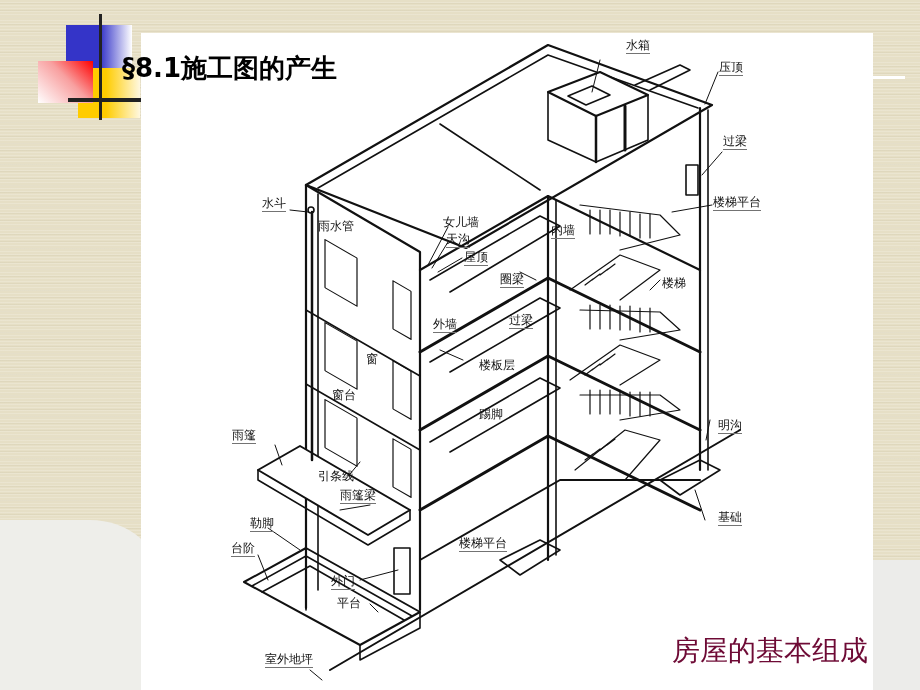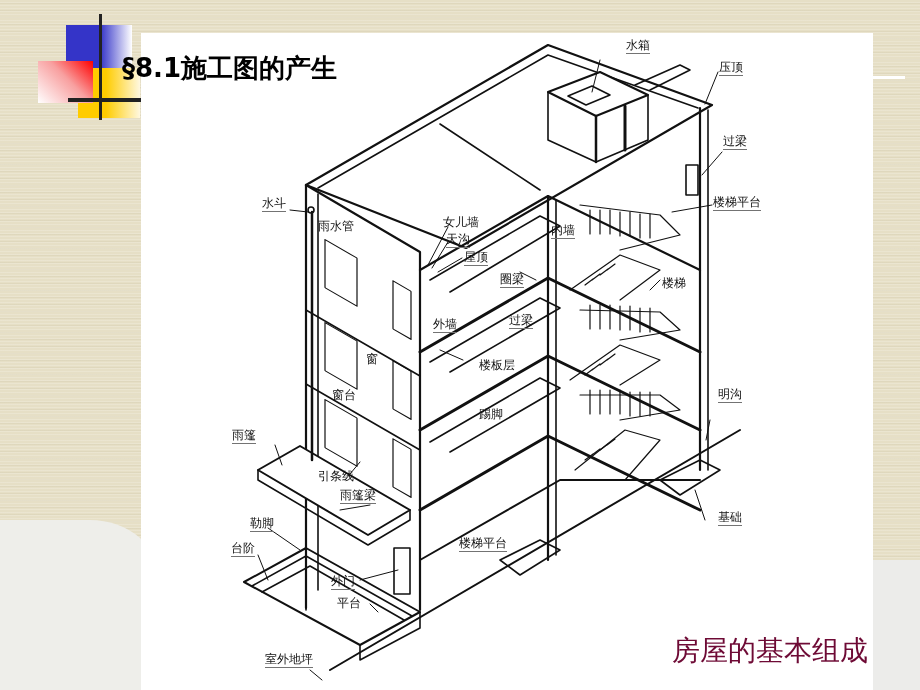--- a/index.html
+++ b/index.html
@@ -180,21 +180,21 @@
 <span class="lbl" style="left:446px;top:232px;">天沟</span>
 <span class="lbl" style="left:464px;top:250px;">屋顶</span>
 <span class="lbl" style="left:500px;top:272px;">圈梁</span>
 <span class="lbl nb" style="left:662px;top:276px;">楼梯</span>
 <span class="lbl" style="left:509px;top:313px;">过梁</span>
 <span class="lbl" style="left:433px;top:317px;text-align:center;">外墙</span>
 <span class="lbl nb" style="left:366px;top:352px;">窗</span>
 <span class="lbl nb" style="left:479px;top:358px;">楼板层</span>
 <span class="lbl nb" style="left:332px;top:388px;">窗台</span>
 <span class="lbl nb" style="left:479px;top:407px;">踢脚</span>
-<span class="lbl" style="left:718px;top:387px;text-align:center;">明沟</span>
+<span class="lbl" style="left:718px;top:418px;text-align:center;">明沟</span>
 <span class="lbl" style="left:232px;top:428px;">雨篷</span>
 <span class="lbl nb" style="left:318px;top:469px;">引条线</span>
 <span class="lbl" style="left:308px;top:488px;margin-left:32px;">雨篷梁</span>
 <span class="lbl" style="left:718px;top:510px;">基础</span>
 <span class="lbl" style="left:250px;top:516px;">勒脚</span>
 <span class="lbl" style="left:459px;top:536px;">楼梯平台</span>
 <span class="lbl" style="left:231px;top:541px;">台阶</span>
 <span class="lbl" style="left:331px;top:574px;">外门</span>
 <span class="lbl nb" style="left:337px;top:596px;">平台</span>
 <span class="lbl" style="left:265px;top:652px;font-family:Liberation Serif, serif;">室外地坪</span>

